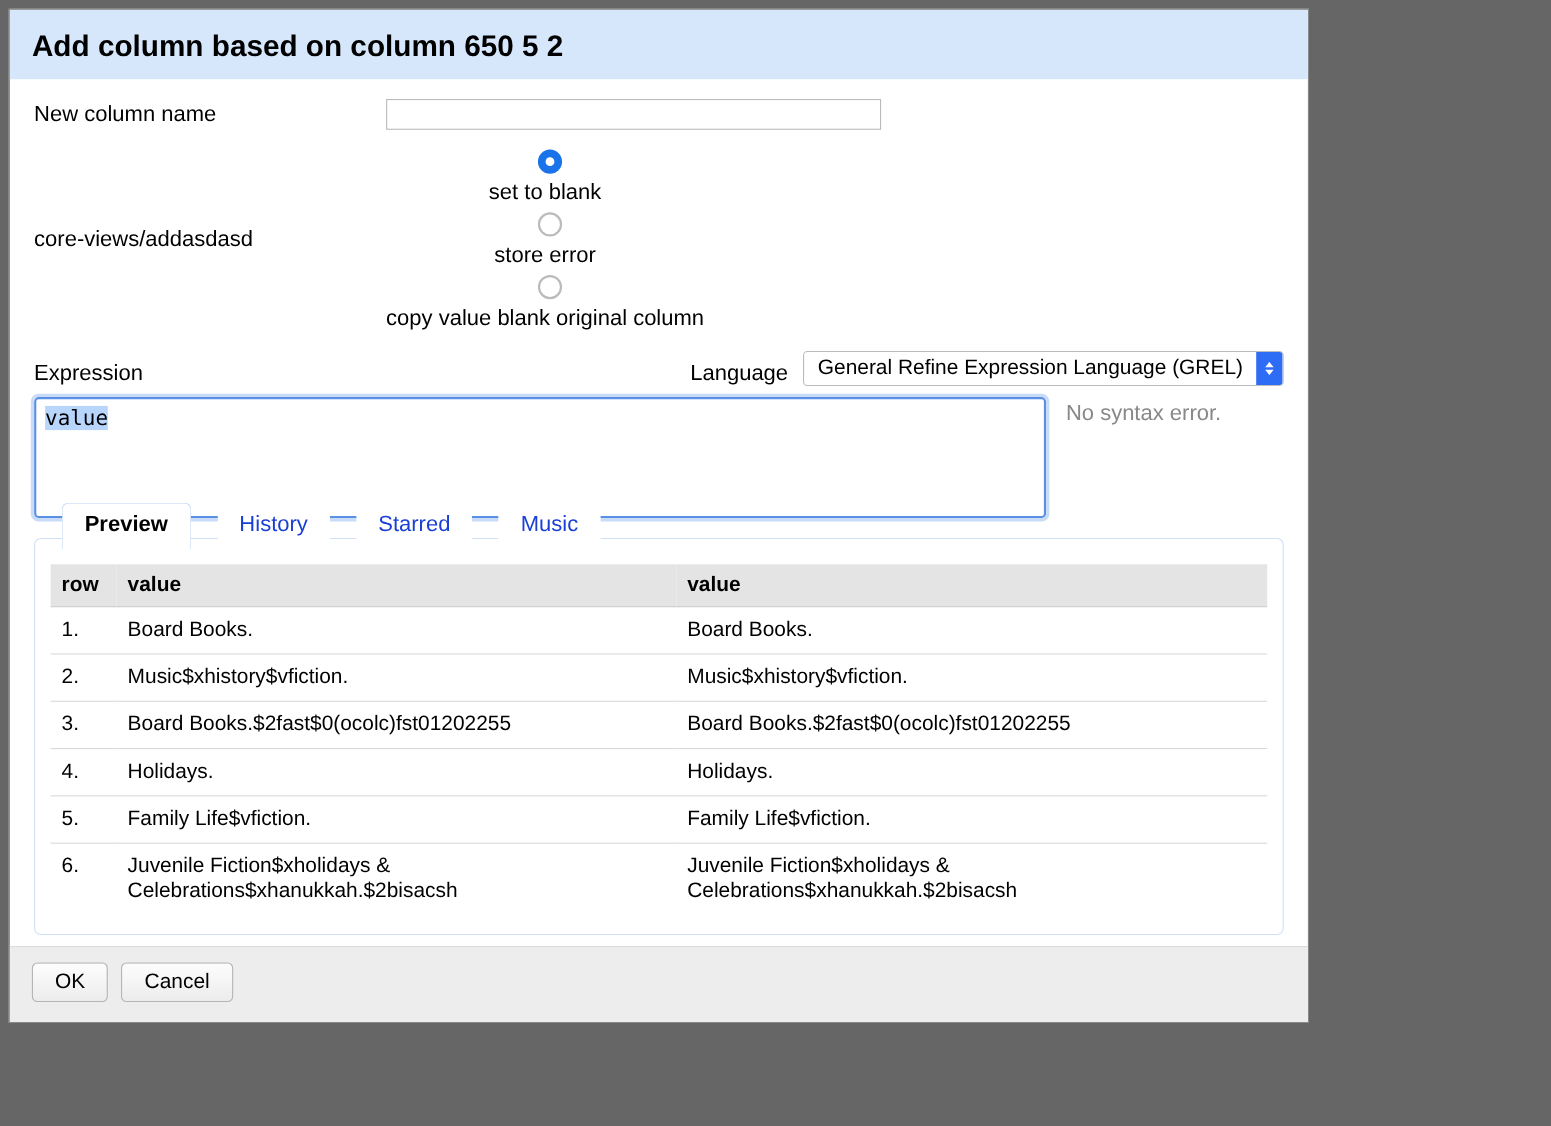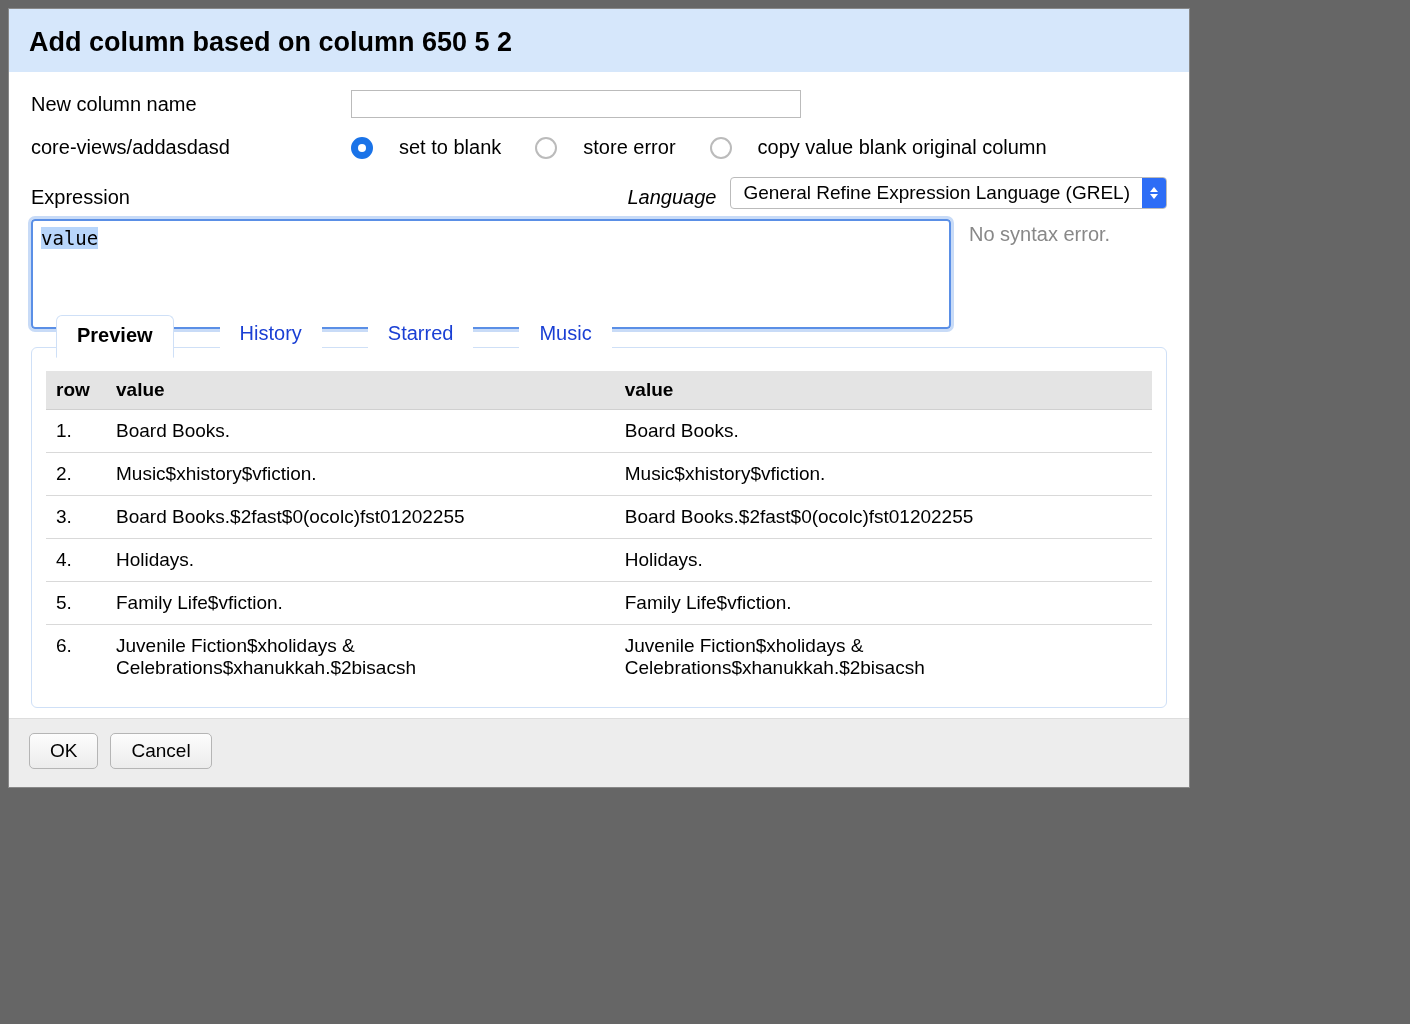--- a/index.html
+++ b/index.html
@@ -38,21 +38,22 @@
     width: 450px;
     height: 28px;
     border: 1px solid #bbb;
     background: #fff;
     font-size: 16px;
     padding: 2px 4px;
   }
   .radio-group {
     display: flex;
     align-items: center;
-    gap: 20px;
+    gap: 6px;
+    flex-direction: column;
   }
   .radio {
     width: 22px;
     height: 22px;
     border-radius: 50%;
     border: 2px solid #bbb;
     display: inline-flex;
     align-items: center;
     justify-content: center;
     margin-right: 6px;
@@ -73,21 +74,21 @@
     margin-right: 14px;
     font-size: 20px;
   }
   .expr-row {
     display: flex;
     align-items: flex-end;
     margin-bottom: 10px;
   }
   .expr-row .expr-label { font-size: 20px; }
   .expr-row .spacer { flex: 1; }
-  .lang-label { font-size: 20px; margin-right: 14px; font-style: italic; }
+  .lang-label { font-size: 20px; margin-right: 14px; }
   .lang-select {
     display: flex;
     align-items: center;
     border: 1px solid #bbb;
     border-radius: 4px;
     background: #fff;
     height: 32px;
     overflow: hidden;
   }
   .lang-select .sel-text {
@@ -132,21 +133,22 @@
   }
   .tabs-wrap {
     margin-top: 6px;
     border: 1px solid #cfe0f7;
     border-radius: 6px;
     padding: 0 14px 18px 14px;
     position: relative;
   }
   .tabs-bar {
     display: flex;
-    gap: 46px;
+    gap: 24px;
+    align-items: flex-end;
     margin-top: -34px;
     padding-left: 10px;
     margin-bottom: 14px;
   }
   .tab {
     padding: 8px 20px 10px 20px;
     font-size: 20px;
     color: #1a3fd4;
     cursor: pointer;
     background: #fff;

